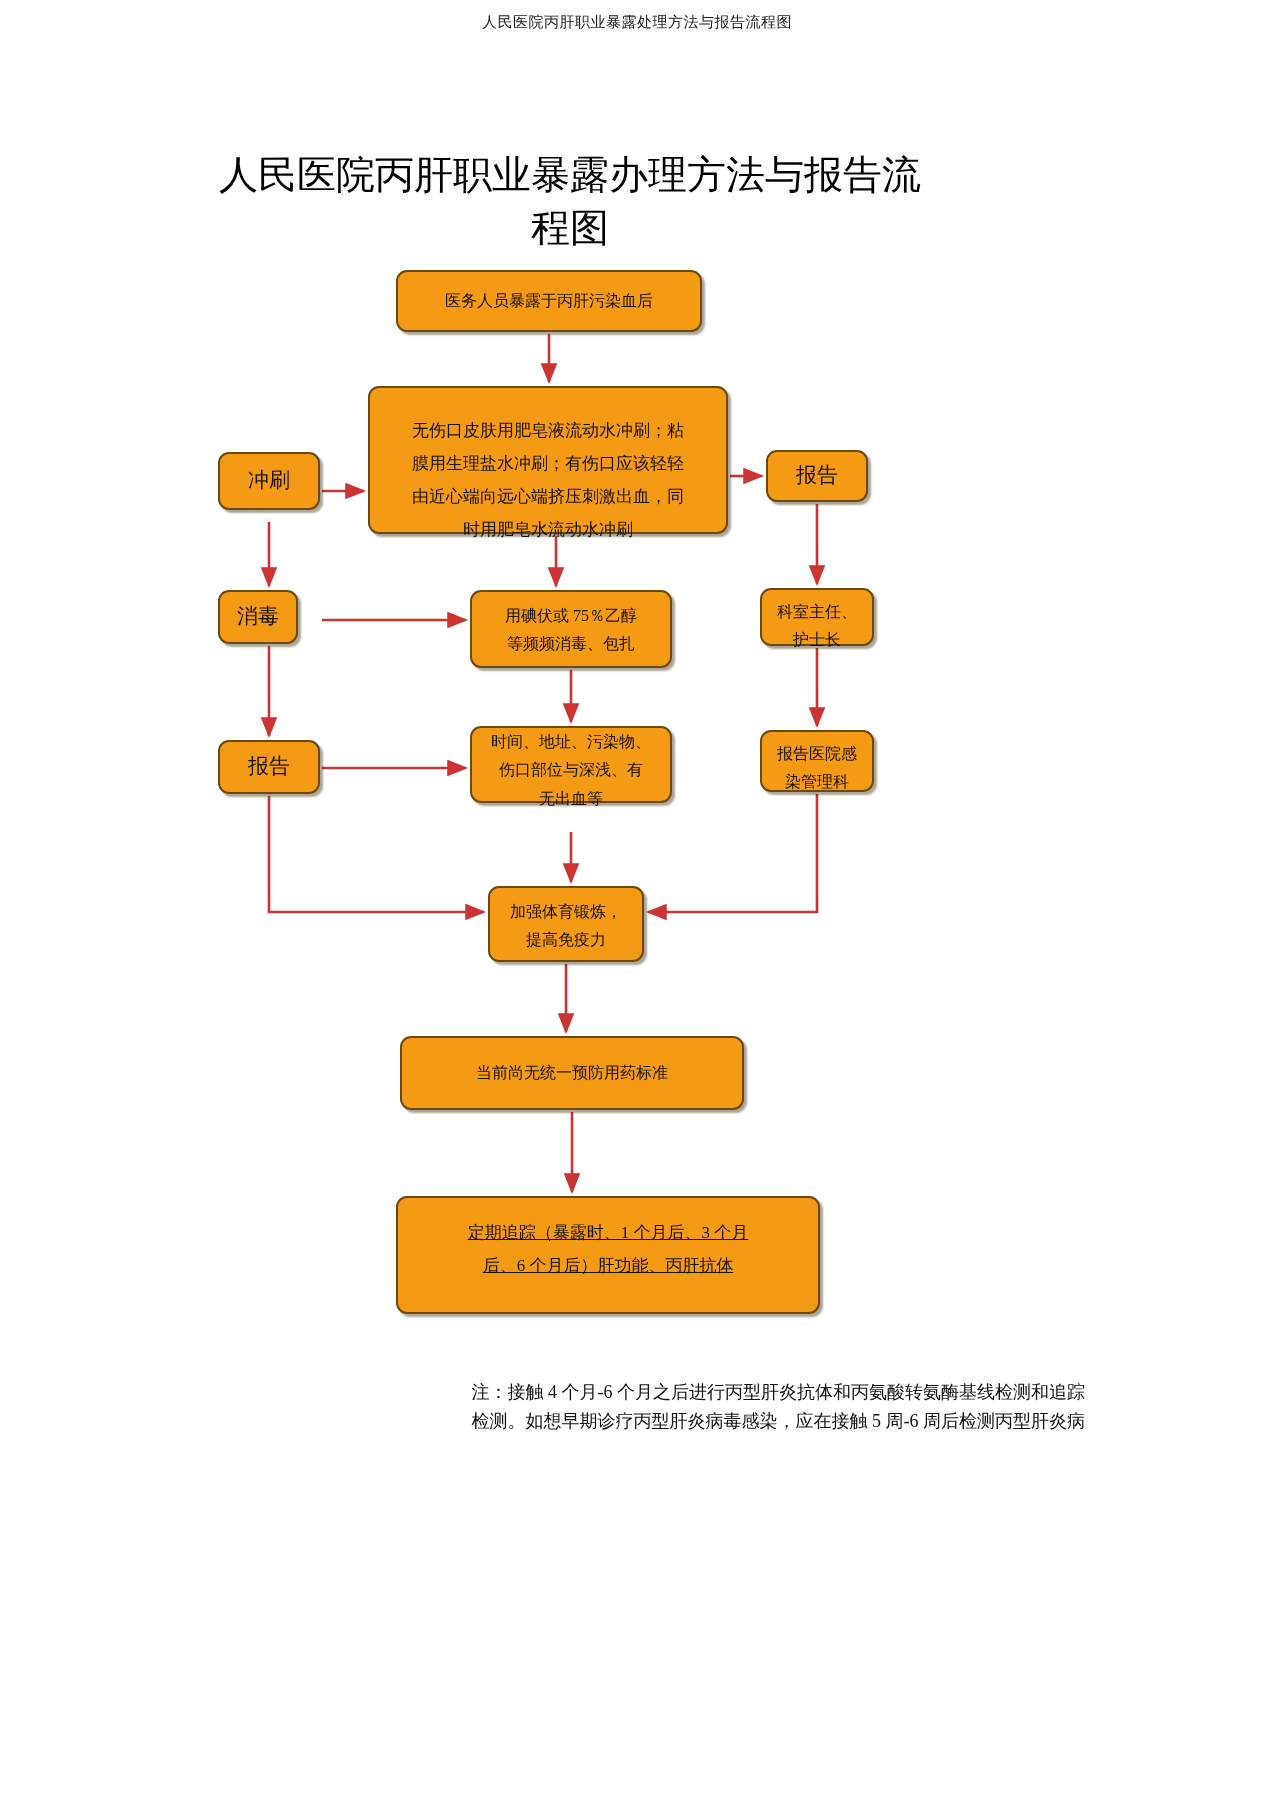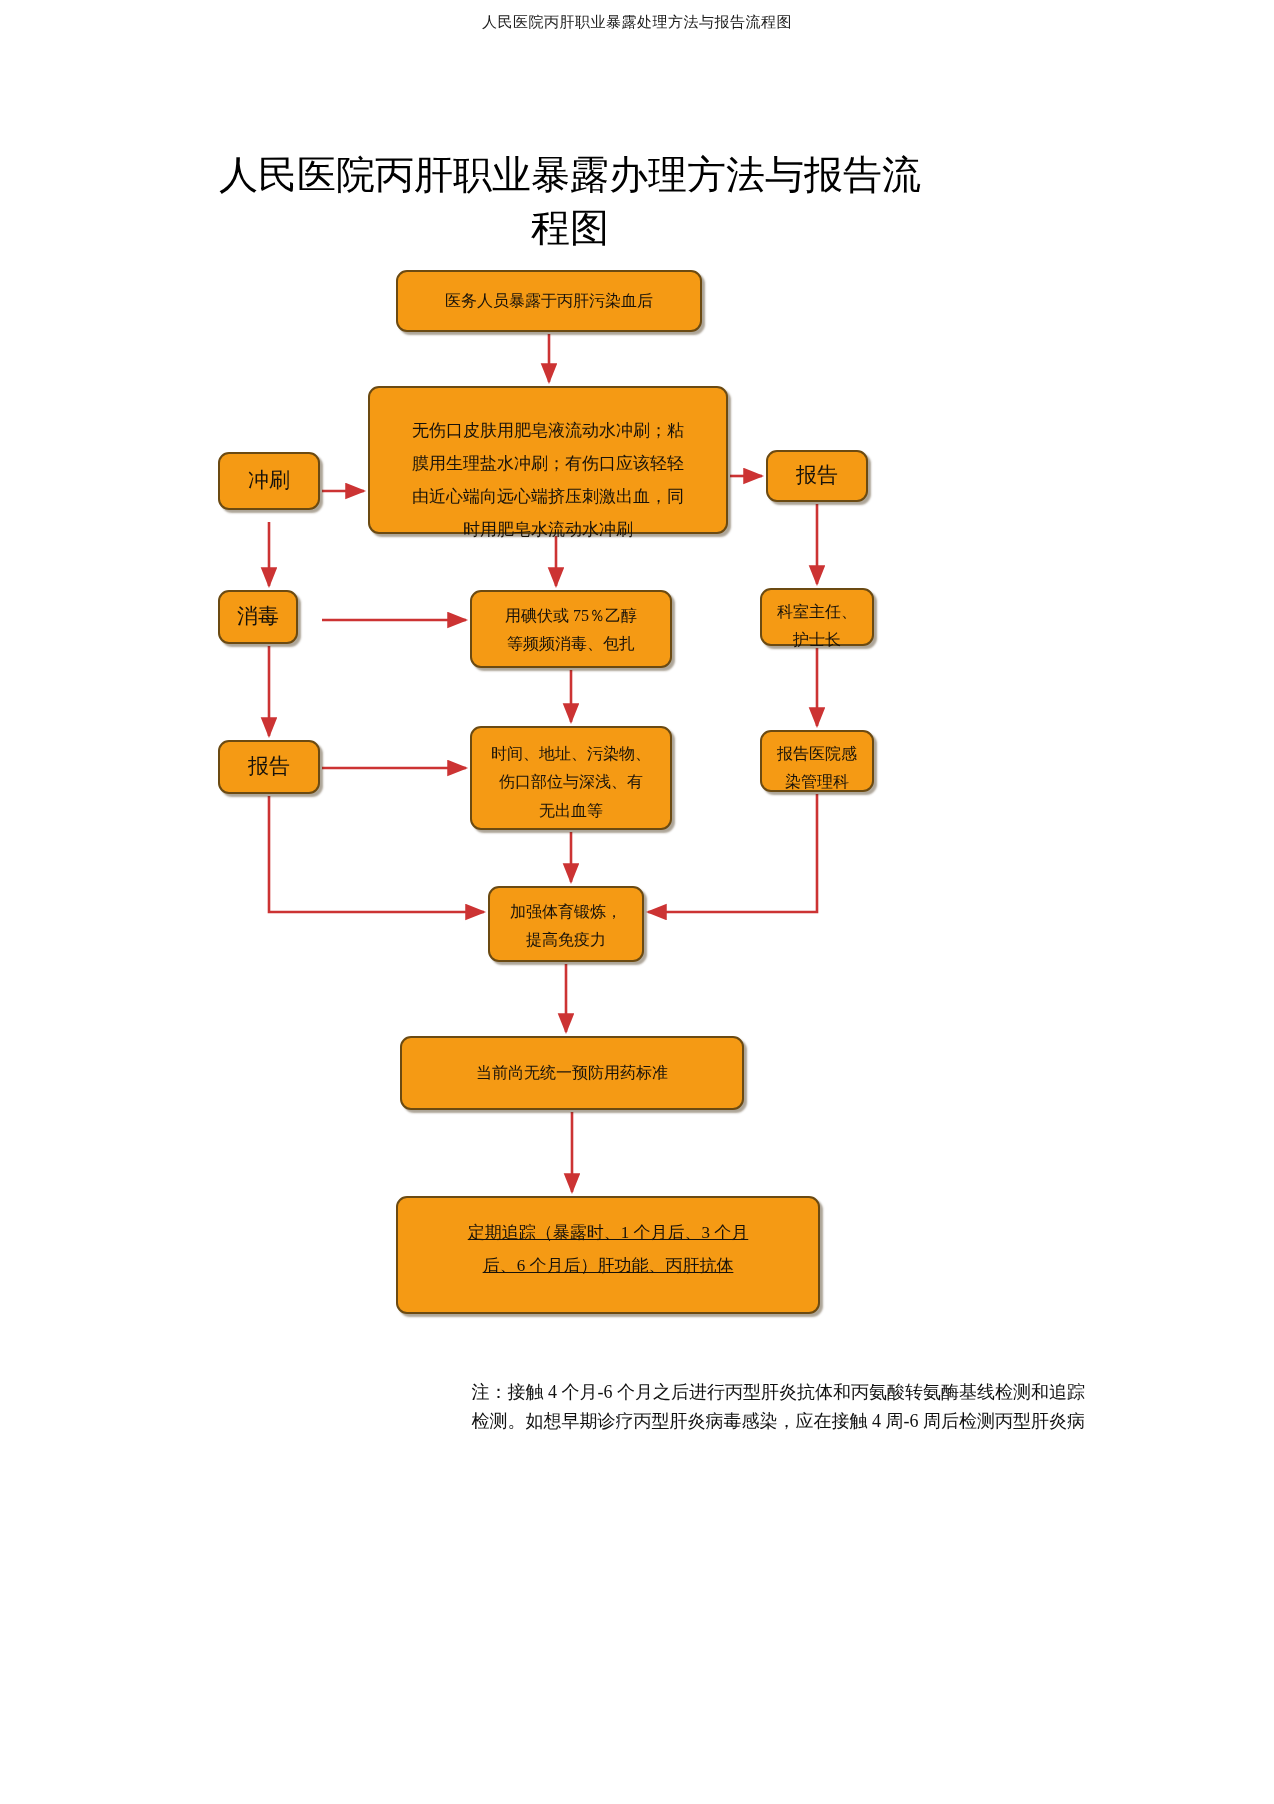--- a/index.html
+++ b/index.html
@@ -77,21 +77,21 @@
 
   
   #n-exposure   { left: 396px; top: 270px;  width: 306px; height: 62px; }
   #n-wash-detail{ left: 368px; top: 386px;  width: 360px; height: 148px; align-items: flex-start; padding-top: 26px; }
   #n-wash       { left: 218px; top: 452px;  width: 102px; height: 58px; }
   #n-report-r1  { left: 766px; top: 450px;  width: 102px; height: 52px; }
   #n-disinfect  { left: 218px; top: 590px;  width: 80px; height: 54px; }
   #n-iodine     { left: 470px; top: 590px;  width: 202px; height: 78px; align-items: flex-start; padding-top: 10px; }
   #n-dept-head  { left: 760px; top: 588px;  width: 114px; height: 58px; align-items: flex-start; padding-top: 8px; }
   #n-report-l   { left: 218px; top: 740px;  width: 102px; height: 54px; }
-  #n-details    { left: 470px; top: 726px;  width: 202px; height: 104px; align-items: flex-start; padding-top: 12px; }
+  #n-details    { left: 470px; top: 726px;  width: 202px; height: 77px; align-items: flex-start; padding-top: 0; }
   #n-report-ic  { left: 760px; top: 730px;  width: 114px; height: 62px; align-items: flex-start; padding-top: 8px; }
   #n-exercise   { left: 488px; top: 886px;  width: 156px; height: 76px; align-items: flex-start; padding-top: 10px; }
   #n-no-std     { left: 400px; top: 1036px; width: 344px; height: 74px; }
   #n-followup   { left: 396px; top: 1196px; width: 424px; height: 118px; align-items: flex-start; padding-top: 18px; text-decoration: underline; }
 
   
   .footnote {
     position: absolute;
     top: 1378px;
     left: 155px;
@@ -215,14 +215,14 @@
 
   <div class="node big" id="n-followup">
     <span class="node-text">定期追踪（暴露时、1 个月后、3 个月
 后、6 个月后）肝功能、丙肝抗体</span>
   </div>
 
 </div>
 
 <div class="footnote">
   <span>注：接触 4 个月-6 个月之后进行丙型肝炎抗体和丙氨酸转氨酶基线检测和追踪</span><br>
-  <span>检测。如想早期诊疗丙型肝炎病毒感染，应在接触 4 周-6 周后检测丙型肝炎病</span>
+  <span>检测。如想早期诊疗丙型肝炎病毒感染，应在接触 5 周-6 周后检测丙型肝炎病</span>
 </div>
 
 </body></html>

